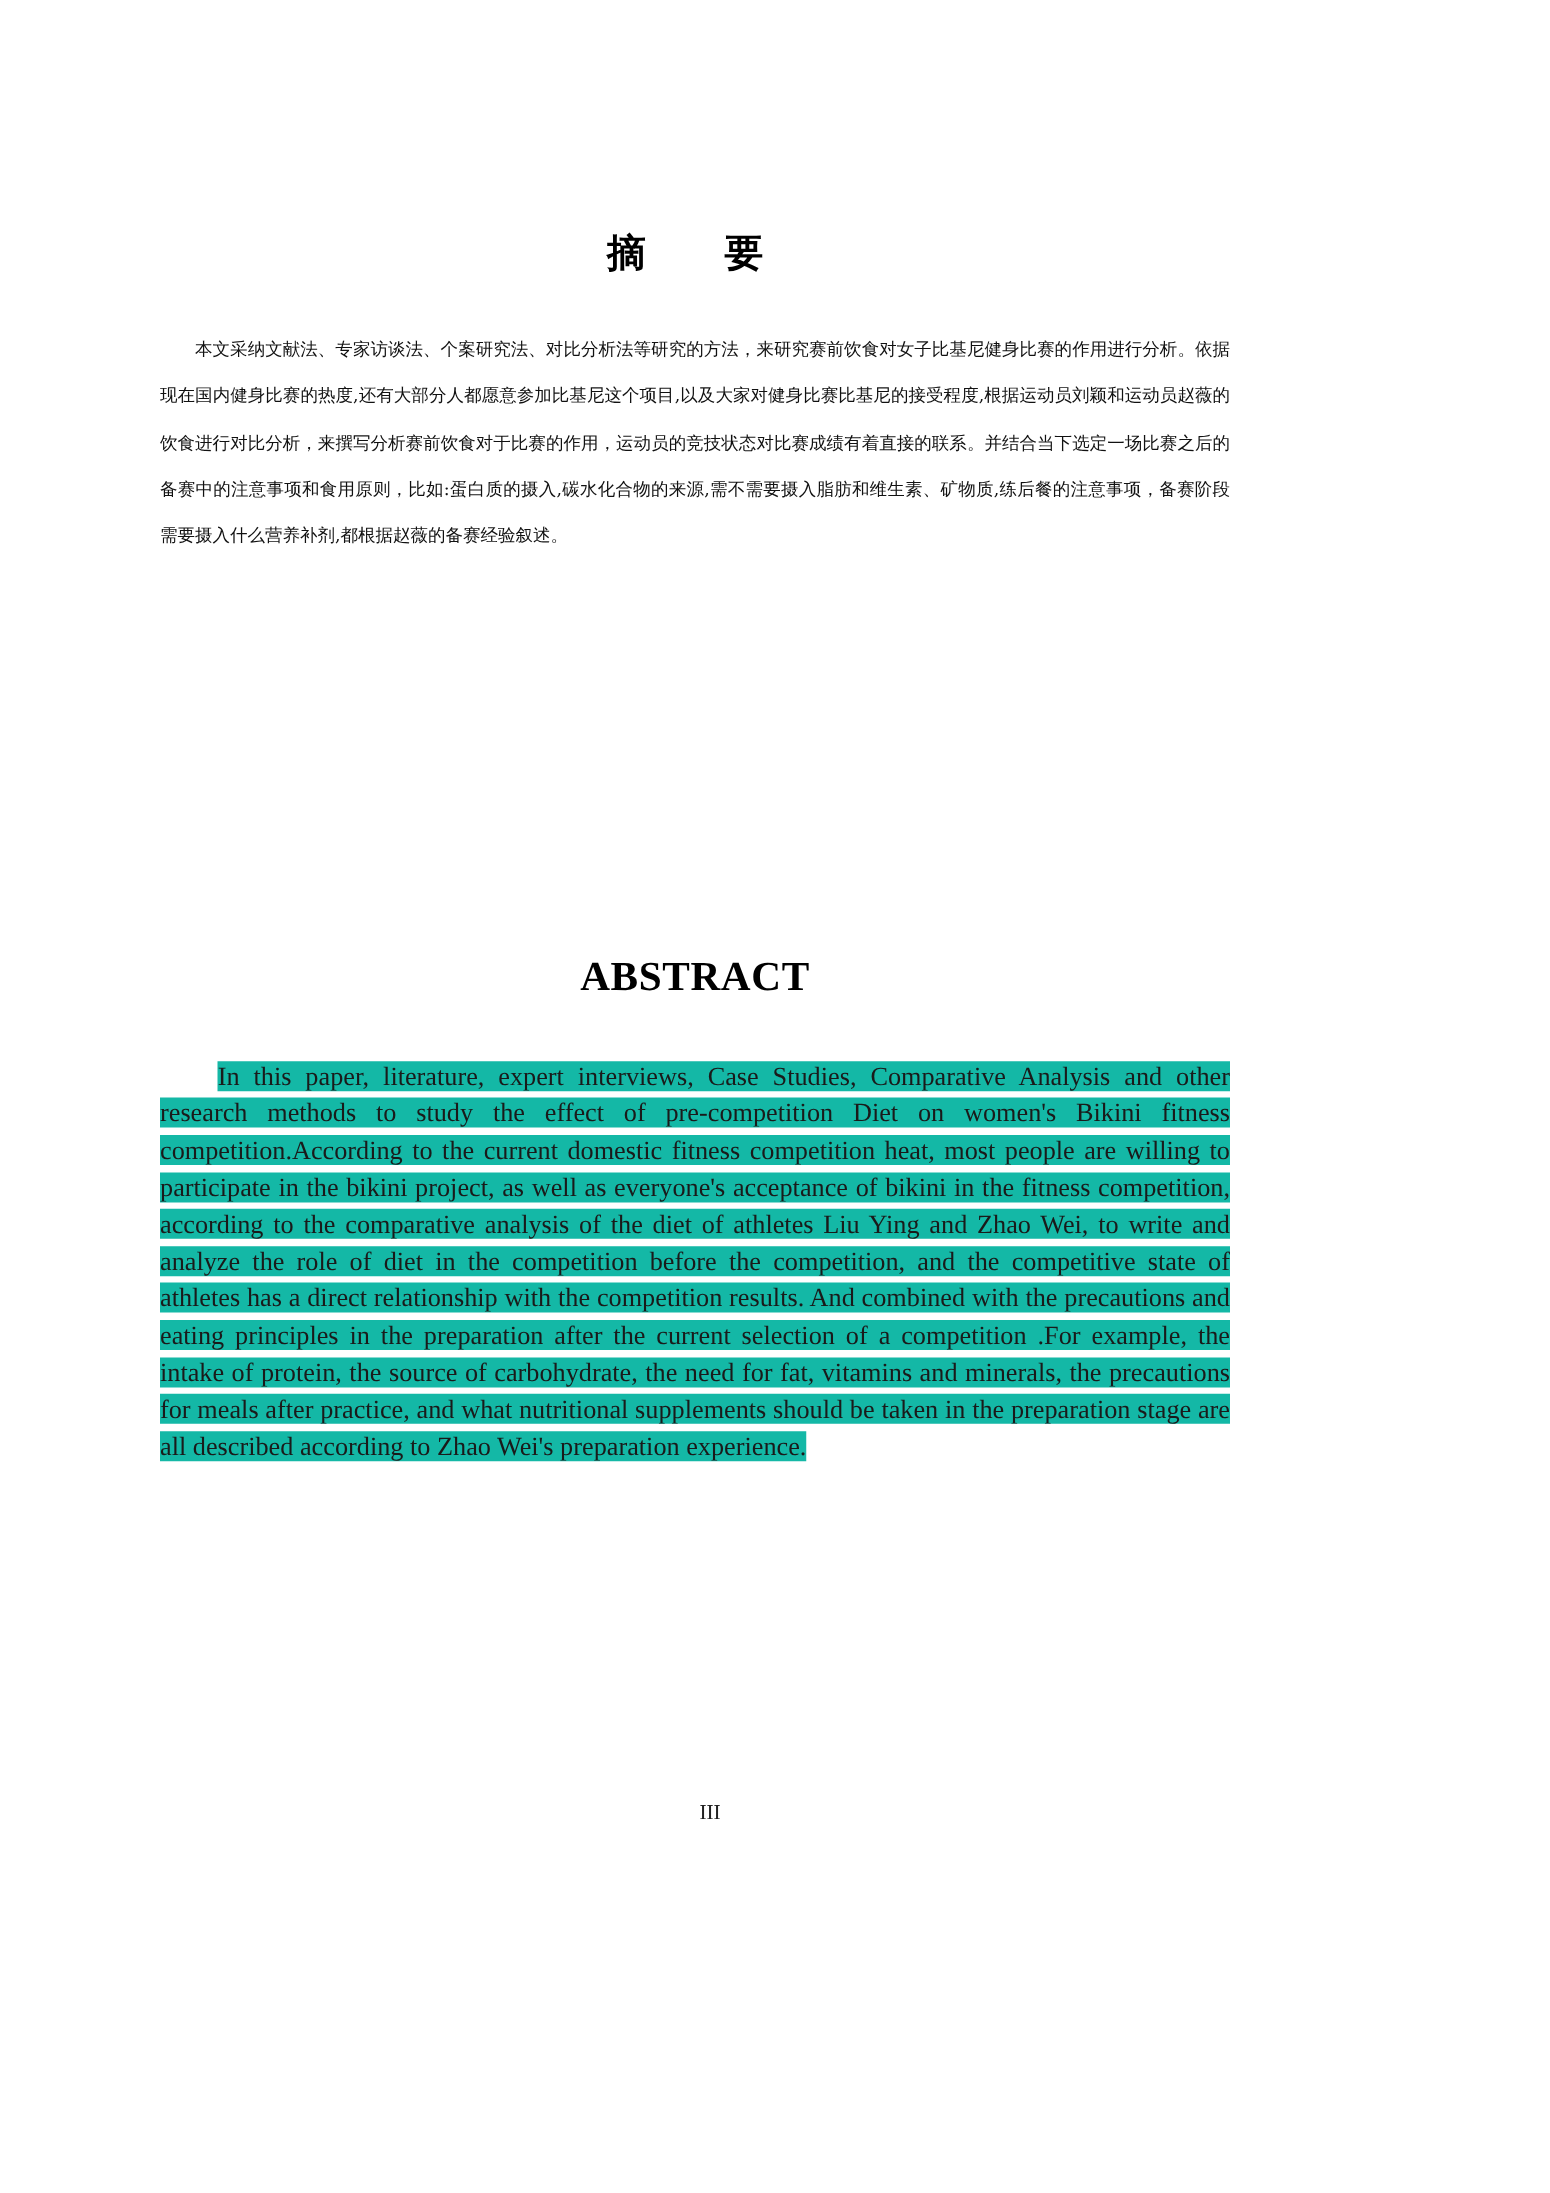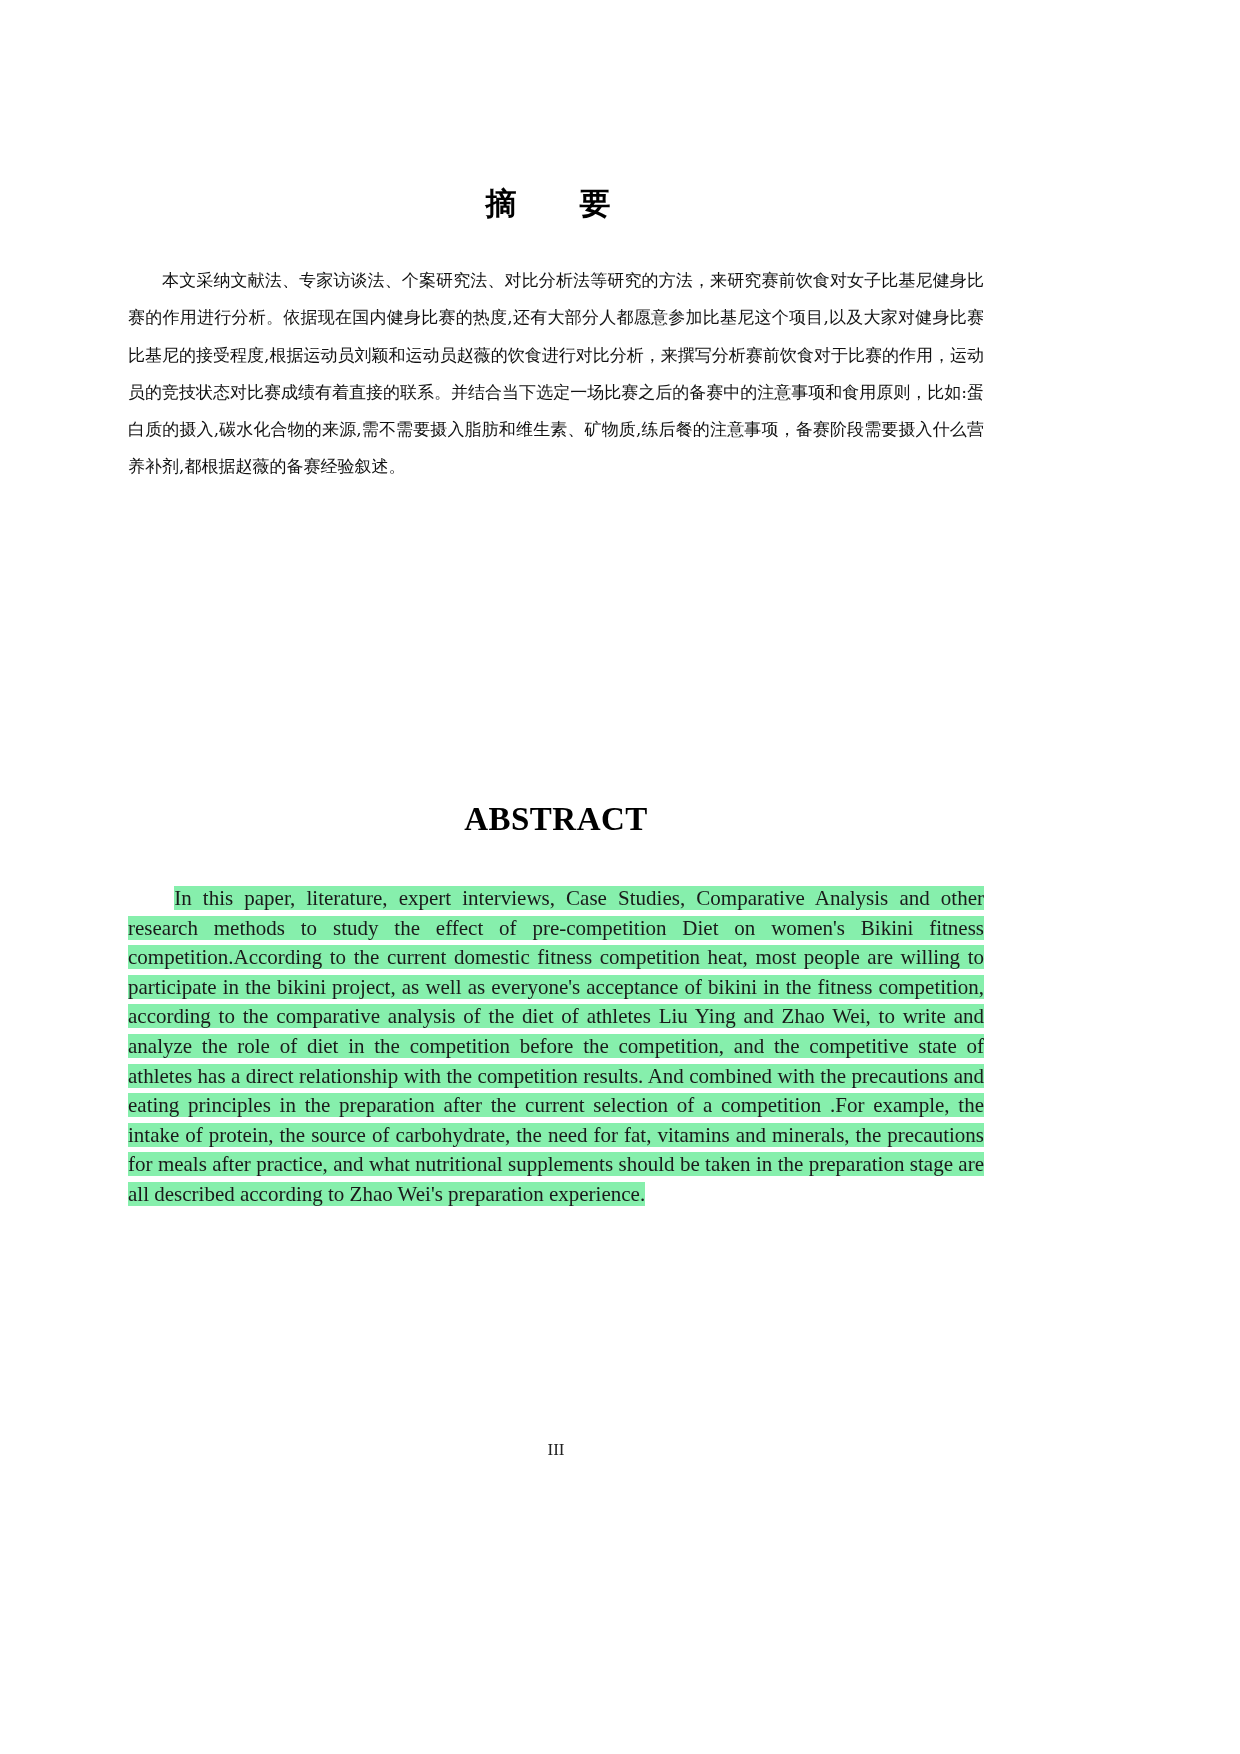--- a/index.html
+++ b/index.html
@@ -43,21 +43,21 @@
     font-size: 31px;
     letter-spacing: 16px;
     line-height: 1.2;
     color: #000;
   }
 
   .cn-para {
     margin: 0;
     padding-top: 40px;
     font-family: "DejaVu Serif", "Liberation Serif", serif;
-    font-size: 17px;
+    font-size: 14px;
     line-height: 37.2px;
     text-align: justify;
     text-justify: inter-character;
     text-indent: 2em;
     color: #111;
   }
 
   .cn-keywords {
     margin: 0;
     padding-top: 36px;
@@ -85,39 +85,39 @@
     margin: 0;
     padding-top: 44px;
     font-family: "Liberation Serif", "DejaVu Serif", serif;
     font-size: 21px;
     line-height: 29.6px;
     text-align: justify;
     text-indent: 2.2em;
     color: #1a1a1a;
   }
   .en-para .hl {
-    background: #86efac;
+    background: #14b8a6;
     box-decoration-break: clone;
     -webkit-box-decoration-break: clone;
   }
 
   .en-keywords {
     margin: 0;
     padding-top: 30px;
     font-family: "Liberation Serif", "DejaVu Serif", serif;
     font-weight: 700;
     font-size: 21px;
     line-height: 30px;
     color: #000;
   }
 
   
   .page-number {
     position: absolute;
-    left: 0;
+    left: 12px;
     top: 1440px;
     width: 856px;
     text-align: center;
     font-family: "Liberation Serif", "DejaVu Serif", serif;
     font-size: 17px;
     color: #222;
   }
 </style>
 </head>
 <body>

